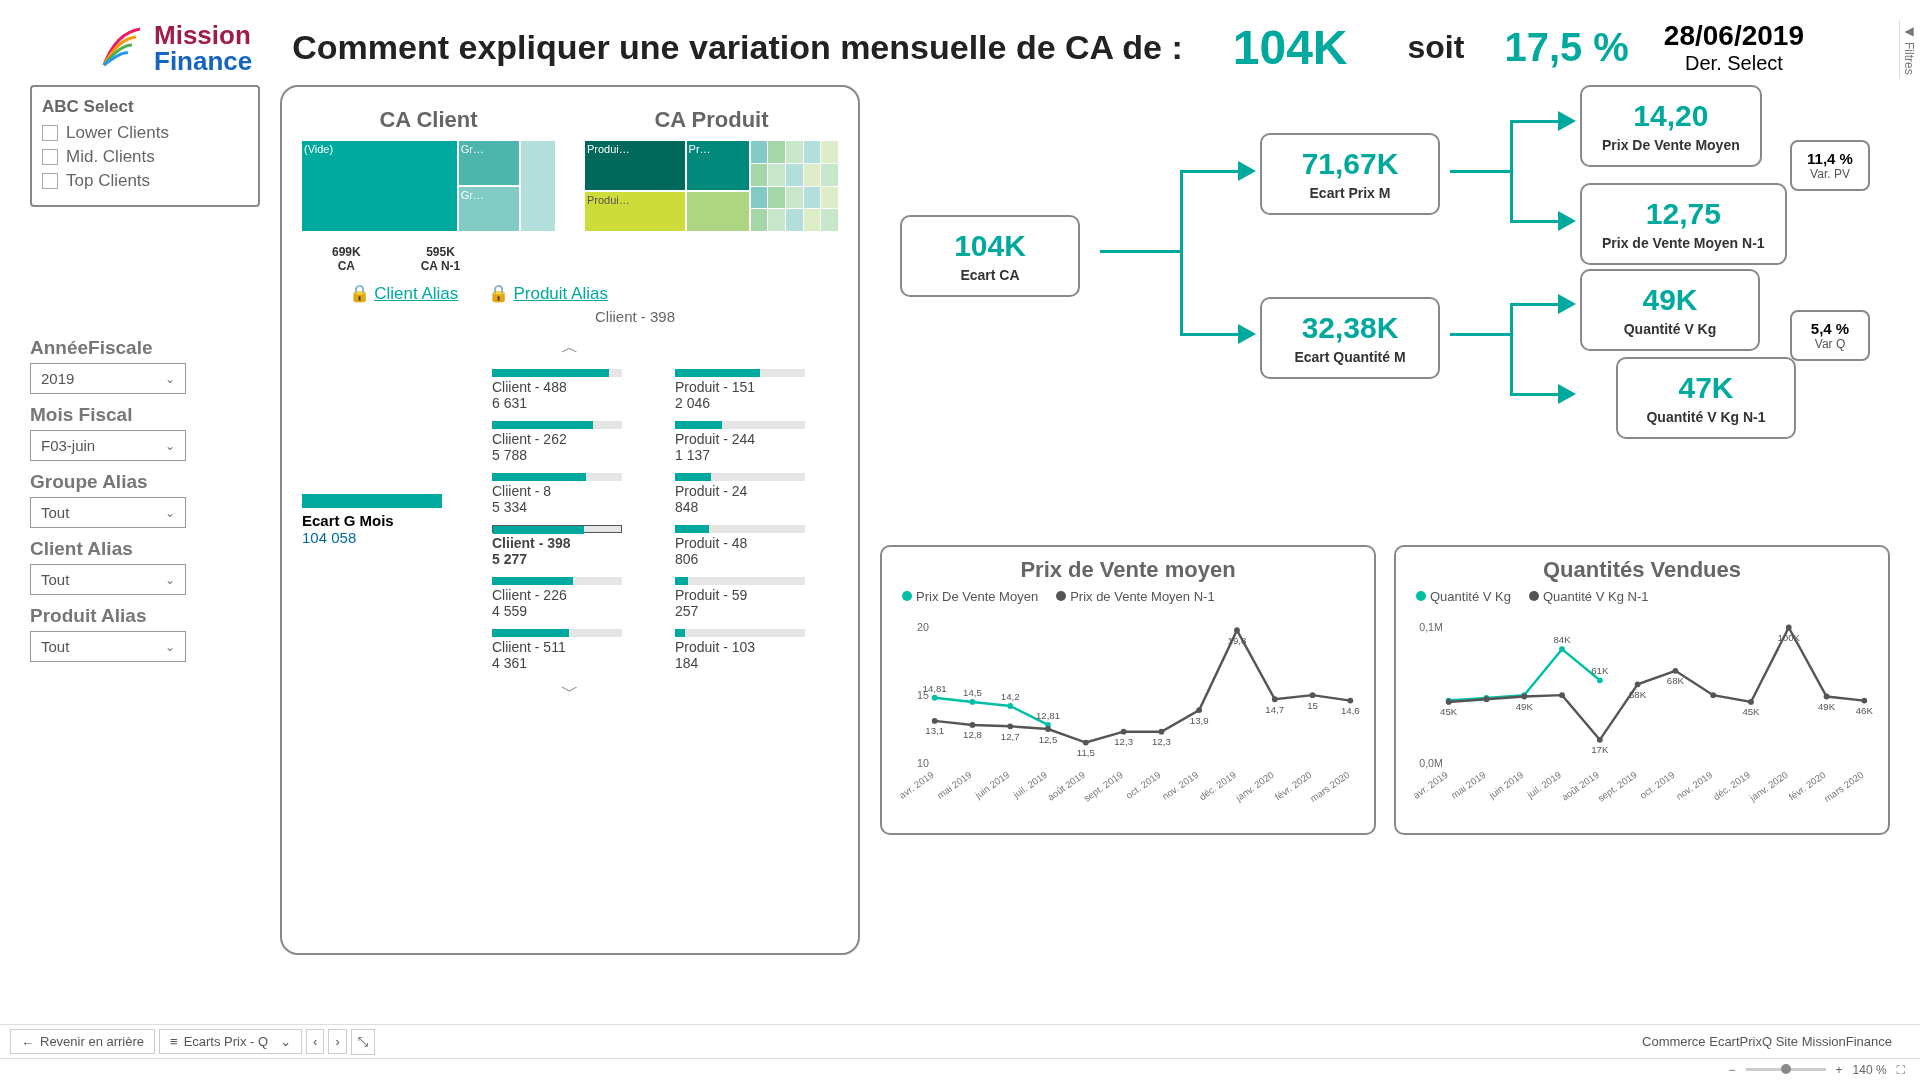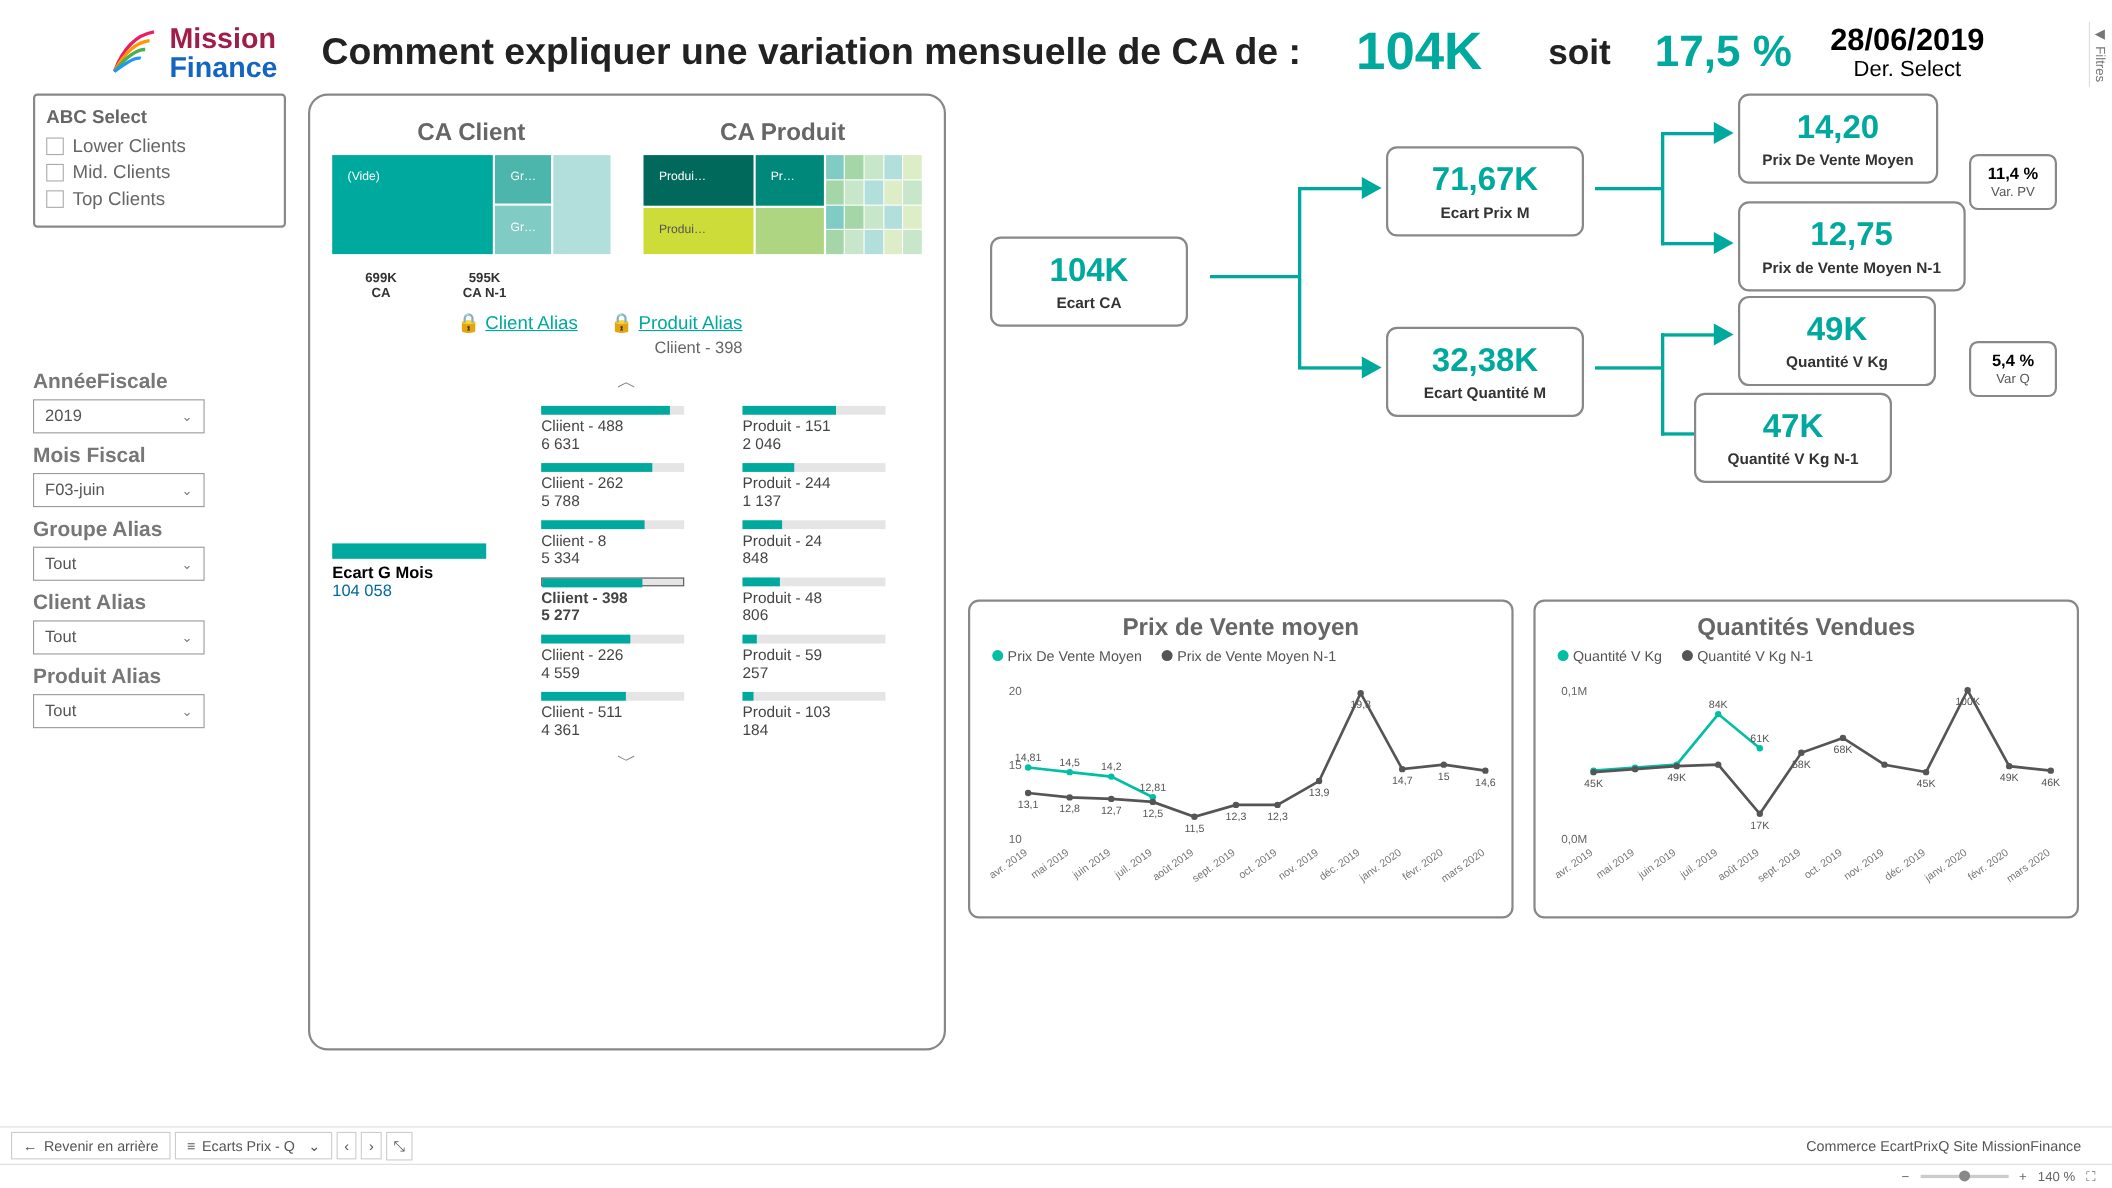--- a/index.html
+++ b/index.html
@@ -30,24 +30,24 @@
 .filter-group { margin-top: 10px; }
 .filter-label { font-size: 19px; font-weight: bold; color: #777; margin-bottom: 4px; }
 .select-box { border: 1px solid #999; padding: 6px 10px; display: flex; justify-content: space-between; align-items: center; color: #555; font-size: 15px; width: 156px; text-align: center; }
 .chev { font-size: 12px; color: #777; }
 
 .center-panel { width: 580px; border: 2px solid #888; border-radius: 18px; padding: 20px; }
 .tm-head { display: flex; gap: 30px; margin-bottom: 8px; }
 .tm-col { flex: 1; text-align: center; }
 .tm-title { font-size: 22px; font-weight: bold; color: #666; margin-bottom: 8px; }
 .treemap { height: 90px; display: flex; gap: 2px; }
-.tm-cell { display: flex; align-items: flex-start; justify-content: flex-start; font-size: 11px; color: #fff; padding: 14px; }
+.tm-cell { display: flex; align-items: flex-start; justify-content: flex-start; font-size: 11px; color: #fff; padding: 2px; }
 .sum-row { display: flex; gap: 60px; margin: 14px 0 0 30px; color: #333; font-size: 12px; font-weight: bold;}
 .sum-row div { text-align:center; }
-.alias-links { display: flex; gap: 30px; margin: 10px 0 4px 114px; font-size: 17px; color: #00a99d; }
+.alias-links { display: flex; gap: 30px; margin: 10px 0 4px 47px; font-size: 17px; color: #00a99d; }
 .lock { color: #00a99d; margin-right: 4px; }
 .cur-client { text-align: center; color: #666; margin: 4px 0 4px 130px; font-size: 15px;}
 .chev-up { text-align: center; color: #888; margin: 10px 0; font-size: 18px;}
 
 .decomp { display: flex; gap: 20px; margin-top: 10px; }
 .decomp-root { display:flex; flex-direction:column; justify-content:center; width: 170px; }
 .root-bar { height: 14px; background: #00a99d; width: 140px; margin-bottom: 4px;}
 .root-lab { font-weight: bold; font-size: 15px; }
 .root-val { font-size: 15px; color: #0369a1; }
 .decomp-col { flex: 1; display: flex; flex-direction: column; gap: 10px; }
@@ -385,21 +385,21 @@
         <div class="tree-lab">Prix De Vente Moyen</div>
       </div>
       <div class="tree-box" style="left:700px;top:98px">
         <div class="tree-val">12,75</div>
         <div class="tree-lab">Prix de Vente Moyen N-1</div>
       </div>
       <div class="tree-box" style="left:700px;top:184px">
         <div class="tree-val">49K</div>
         <div class="tree-lab">Quantité V Kg</div>
       </div>
-      <div class="tree-box" style="left:660px;top:272px">
+      <div class="tree-box" style="left:736px;top:272px">
         <div class="tree-val">47K</div>
         <div class="tree-lab">Quantité V Kg N-1</div>
       </div>
 
       <div class="mini-box" style="left:910px;top:55px">
         <div class="mini-val">11,4 %</div>
         <div class="mini-lab">Var. PV</div>
       </div>
       <div class="mini-box" style="left:910px;top:225px">
         <div class="mini-val">5,4 %</div>

